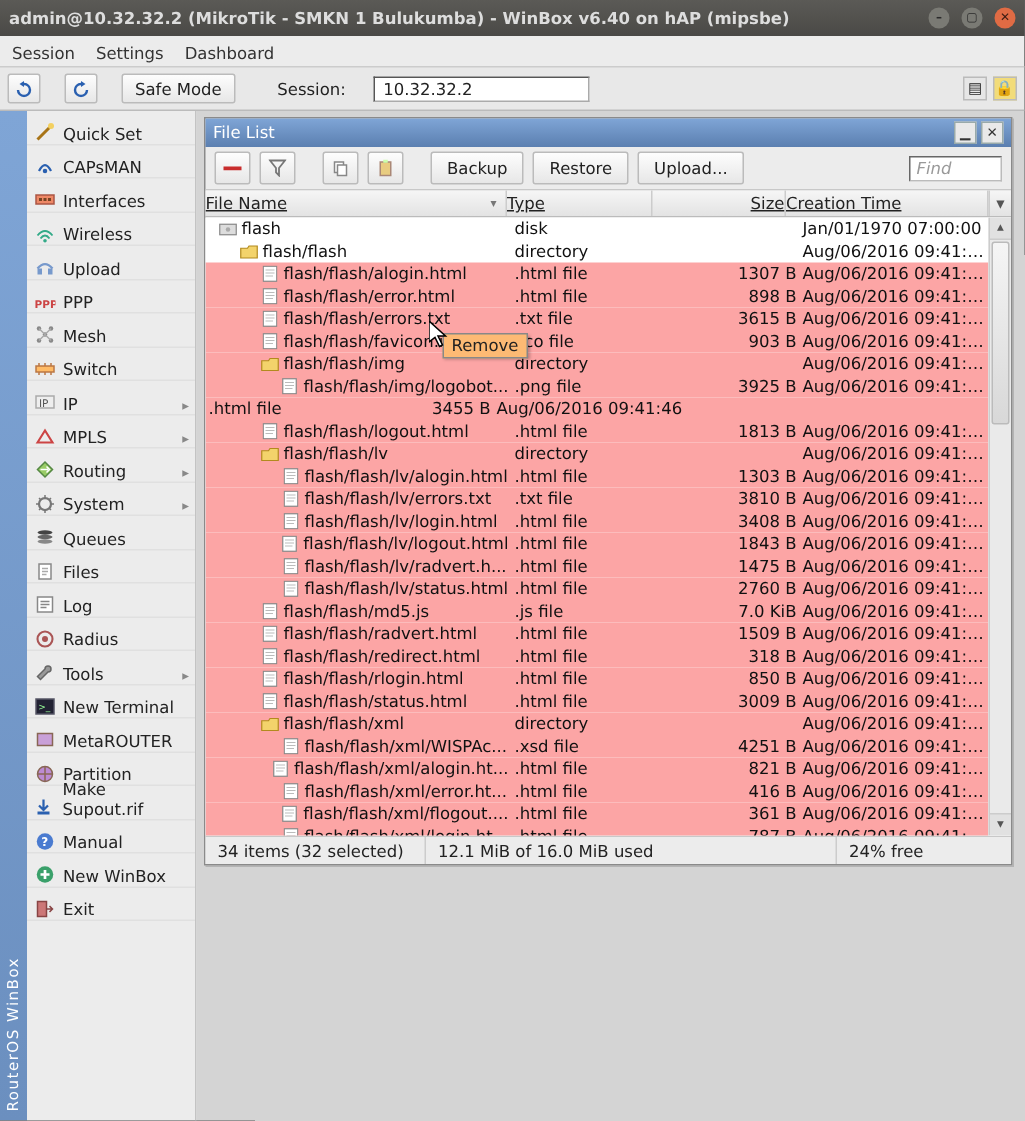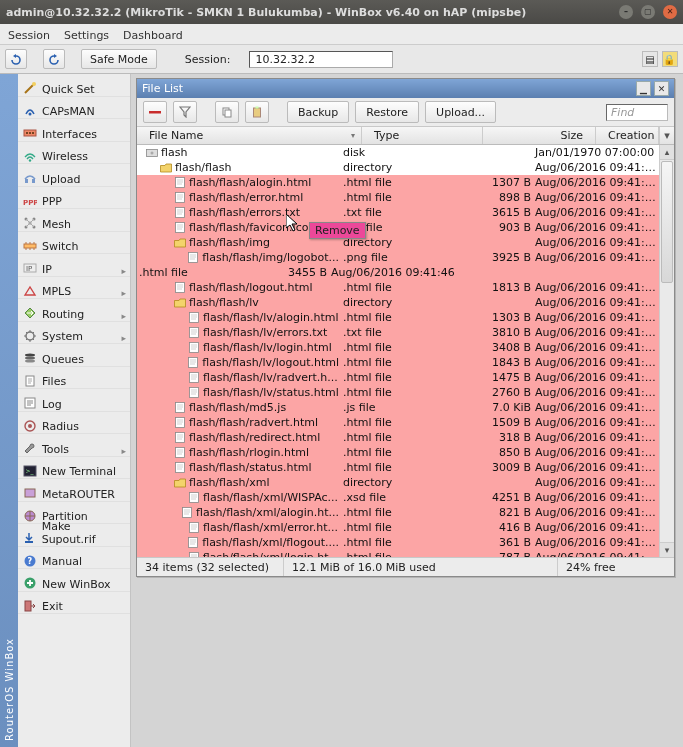--- a/index.html
+++ b/index.html
@@ -32,21 +32,21 @@
   .filelist-win { position:absolute; left:5px; top:4px; width:537px; height:497px; border:1px solid #8a8a8a; background:#ececec; display:flex; flex-direction:column; box-shadow:1px 1px 0 rgba(0,0,0,0.15); }
   .fl-title { height:19px; background:linear-gradient(#7fa5d6,#5b7fb0); color:#fff; display:flex; align-items:center; padding:0 5px; font-size:11px; }
   .fl-title .t { flex:1; overflow:hidden; }
   .fl-title .c { display:flex; gap:3px; }
   .fl-title .cb { width:13px; height:13px; background:#e9e9e9; color:#333; font-size:9px; display:flex; align-items:center; justify-content:center; border:1px solid #9aa; }
   .fl-tb { height:28px; display:flex; align-items:center; gap:6px; padding:0 6px; border-bottom:1px solid #c8c8c8; }
   .fl-tb .tbtn { height:20px; width:22px; }
   .fl-tb .lbtn { height:20px; padding:0 10px; border:1px solid #bbb; background:linear-gradient(#fdfdfd,#e7e7e7); display:flex; align-items:center; border-radius:2px; font-size:11px; }
   .find { margin-left:auto; width:52px; border:1px inset #bbb; background:#fff; color:#999; font-style:italic; padding:1px 4px; font-size:11px; }
   .fl-cols { height:17px; display:flex; background:linear-gradient(#f6f6f6,#e3e3e3); border-bottom:1px solid #bbb; font-size:11px; }
-  .col { border-right:1px solid #ccc; display:flex; align-items:center; padding:0 12px; overflow:hidden; white-space:nowrap; }
+  .col { border-right:1px solid #ccc; display:flex; align-items:center; padding:0 0; overflow:hidden; white-space:nowrap;text-decoration:underline; }
   .col.name{ width:200px; position:relative; } .col.type{ width:96px; } .col.size{ width:88px; justify-content:flex-end; } .col.time{ flex:1; }
   .col.name::after { content:"▾"; position:absolute; right:6px; color:#777; font-size:8px;}
   .arrowcol { width:14px; display:flex; align-items:center; justify-content:center; color:#555; border-left:1px solid #ccc;}
   .fl-grid { flex:1; overflow:hidden; position:relative; background:#fff; display:flex; }
   .rows { flex:1; overflow:hidden; }
   .row { height:15px; display:flex; font-size:11px; align-items:center; color:#111; }
   .row.sel { background:#fca5a5; }
   .row.unsel { background:#fff; }
   .cell { overflow:hidden; white-space:nowrap; text-overflow:ellipsis; padding:0 2px; }
   .cell.name{ width:200px; display:flex; align-items:center; gap:3px; } .cell.type{ width:96px; } .cell.size{ width:88px; text-align:right; } .cell.time{ flex:1; }
@@ -54,21 +54,21 @@
   .ficon { width:12px; height:11px; display:flex; align-items:center; justify-content:center; flex:none; }
   .ficon.folder svg path.body { fill:#f3d36b; stroke:#b28a1e; } 
   .ficon.file svg rect { fill:#fff; stroke:#888; }
   .ficon.disk svg rect { fill:#ddd; stroke:#888; }
   .sb { width:14px; background:#eaeaea; border-left:1px solid #ccc; display:flex; flex-direction:column; }
   .sb .arr { height:14px; display:flex; align-items:center; justify-content:center; color:#555; font-size:9px; background:#e1e1e1; border-bottom:1px solid #ccc;}
   .sb .arr.b { border-top:1px solid #ccc; border-bottom:none; margin-top:auto;}
   .sb .thumb { height:120px; background:linear-gradient(#f5f5f5,#d8d8d8); border:1px solid #bbb; margin:1px; border-radius:2px;}
   .fl-status { height:18px; display:flex; align-items:center; font-size:11px; border-top:1px solid #c8c8c8; background:#ececec; }
   .fl-status .seg { padding:0 8px; border-right:1px solid #ccc; height:100%; display:flex; align-items:center;}
-  .tooltip { position:absolute; left:178px; top:148px; background:#ec4899; border:1px solid #888; padding:1px 5px; font-size:11px; color:#222; z-index:50; box-shadow:1px 1px 2px rgba(0,0,0,0.25); }
+  .tooltip { position:absolute; left:164px; top:148px; background:#fdba74; border:1px solid #888; padding:1px 5px; font-size:11px; color:#222; z-index:50; box-shadow:1px 1px 2px rgba(0,0,0,0.25); }
   .cursor { position:absolute; left:155px; top:140px; z-index:60; pointer-events:none; }
 </style>
 </head>
 <body>
 
 <div class="screen">
   <div class="titlebar">
     <span class="title">admin@10.32.32.2 (MikroTik - SMKN 1 Bulukumba) - WinBox v6.40 on hAP (mipsbe)</span>
     <div class="wc">
       <span class="wc-btn">–</span>

